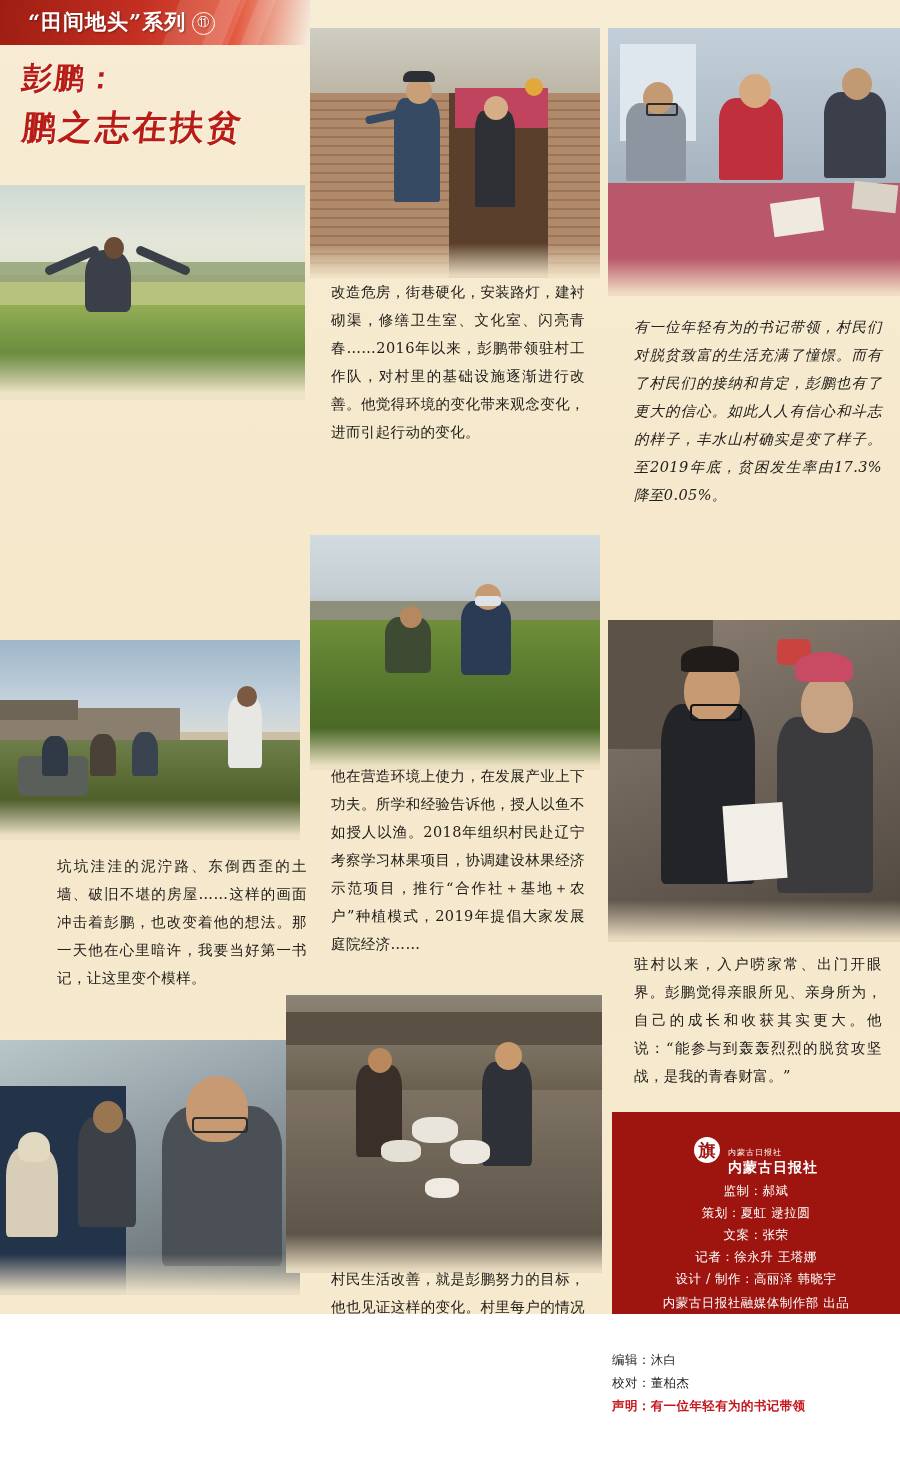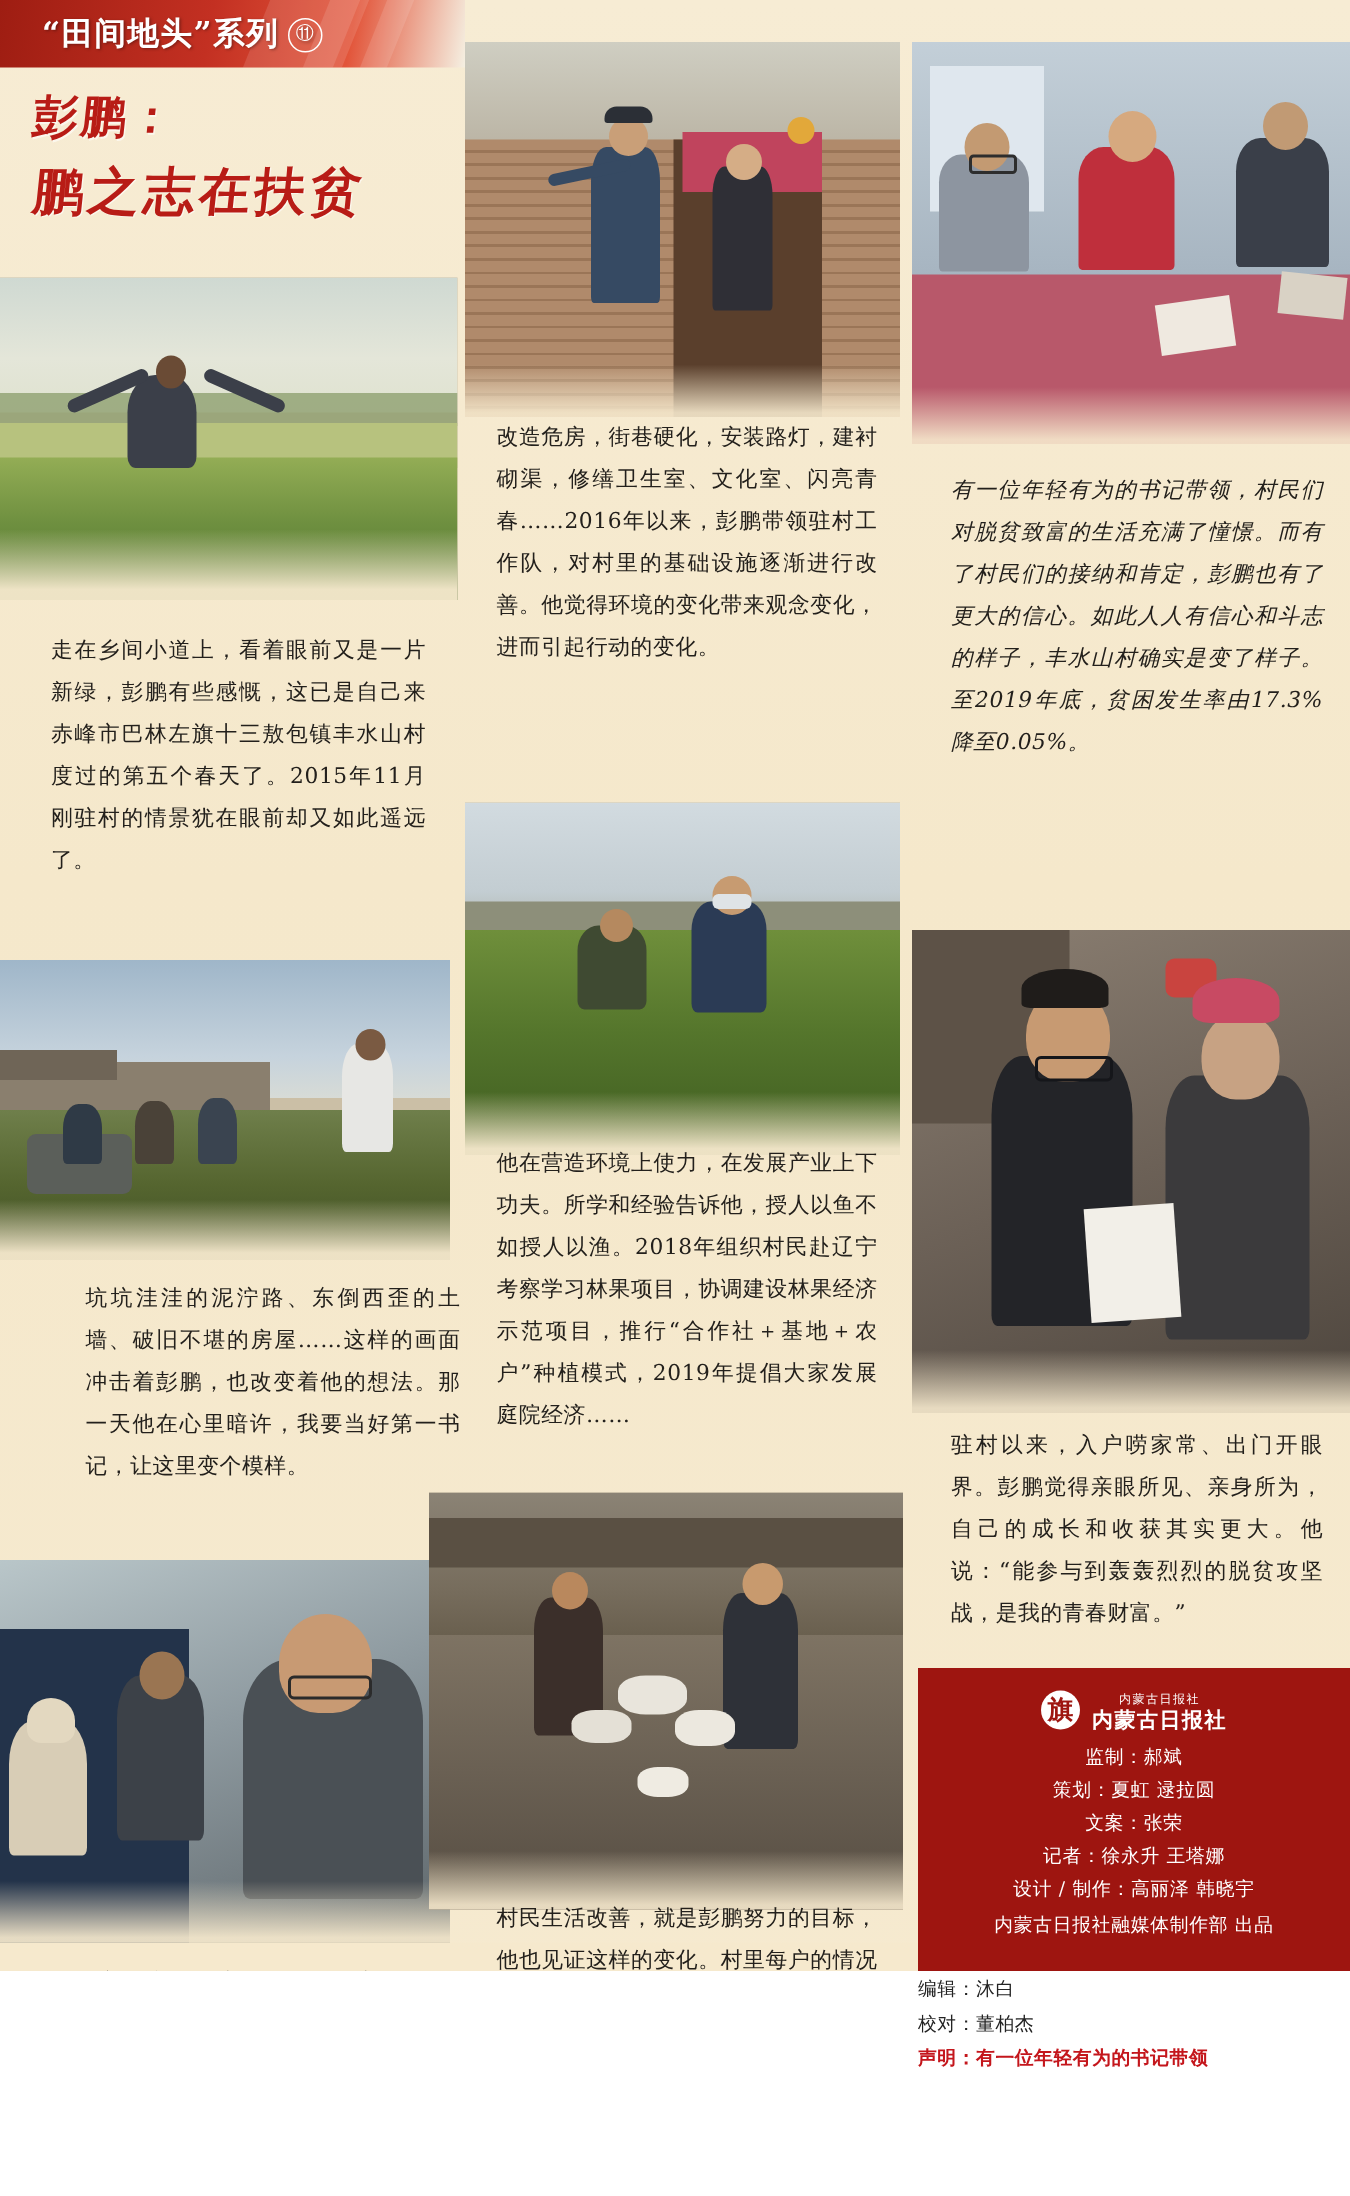--- a/index.html
+++ b/index.html
@@ -127,42 +127,43 @@
     width: 26px; height: 26px;
     border-radius: 50%;
     background: #ffffff;
     color: #9e1510;
     font-size: 17px;
     line-height: 26px;
     font-weight: bold;
     font-family: "DejaVu Serif", serif;
   }
   .credit-logo .names {
-    text-align: center;
+    text-align: left;
     line-height: 13px;
+    margin-top: 20px;
   }
   .credit-logo .names .sub { font-size: 8px; letter-spacing: 1px; display:block; }
   .credit-logo .names .big { font-size: 14px; font-weight: bold; letter-spacing: 1px; display:block; margin-top:2px;}
   .credit-line {
     font-size: 12.5px;
     line-height: 22px;
     letter-spacing: 0.5px;
     font-family: "DejaVu Serif", serif;
   }
   .credit-final {
     font-size: 12.5px;
     line-height: 22px;
     margin-top: 2px;
     letter-spacing: 0.5px;
     font-family: "DejaVu Serif", serif;
   }
   .footer-white {
     position: absolute;
     left: 612px;
-    top: 1314px;
+    top: 1348px;
     width: 288px;
     font-size: 12.5px;
     line-height: 23px;
     color: #232323;
     font-family: "DejaVu Serif", serif;
     letter-spacing: 0.4px;
   }
   .footer-white .red { color: #c4161c; font-weight: bold; }
   .footer-strip {
     position: absolute;
@@ -201,21 +202,20 @@
     <div class="ph-shape" style="left:0;right:0;top:36%;height:10%;background:#8fa070;opacity:.8;"></div>
     <div class="ph-shape" style="left:0;right:0;top:45%;height:14%;background:#b7c27e;"></div>
     <div class="land" style="height:44%; background:linear-gradient(180deg,#93ad55 0%,#6f9040 45%,#4d7330 100%);"></div>
     <div class="ph-shape" style="left:28%;top:30%;width:46px;height:62px;background:#3b3f49;border-radius:40% 40% 12% 12%;"></div>
     <div class="ph-shape" style="left:34%;top:24%;width:20px;height:22px;background:#6a4b35;border-radius:50%;"></div>
     <div class="ph-shape" style="left:14%;top:33%;width:58px;height:9px;background:#3b3f49;transform:rotate(-24deg);border-radius:6px;"></div>
     <div class="ph-shape" style="left:44%;top:33%;width:58px;height:9px;background:#3b3f49;transform:rotate(24deg);border-radius:6px;"></div>
     <div class="ph-shape" style="left:0;right:0;bottom:0;height:22%;background:linear-gradient(180deg,rgba(246,233,205,0) 0%,rgba(246,233,205,.95) 85%);"></div>
   </div>
 
-  <div class="txt" style="left:34px; top:420px; width:250px;">走在乡间小道上，看着眼前又是一片新绿，彭鹏有些感慨，这已是自己来赤峰市巴林左旗十三敖包镇丰水山村度过的第五个春天了。2015年11月刚驻村的情景犹在眼前却又如此遥远了。</div>
 
   <div class="photo" style="left:0; top:640px; width:300px; height:200px;">
     <div class="sky" style="height:46%; background:linear-gradient(180deg,#9fb6c9 0%,#c6d3dd 70%,#d7dbd6 100%);"></div>
     <div class="ph-shape" style="left:0;top:34%;width:60%;height:16%;background:#8a7f6e;"></div>
     <div class="ph-shape" style="left:0;top:30%;width:26%;height:10%;background:#6f6557;"></div>
     <div class="land" style="height:50%; background:linear-gradient(180deg,#6f7f4b 0%,#55652f 50%,#3e4e26 100%);"></div>
     <div class="ph-shape" style="left:6%;top:58%;width:70px;height:40px;background:#5b5f5a;border-radius:6px;"></div>
     <div class="ph-shape" style="left:14%;top:48%;width:26px;height:40px;background:#2f3a46;border-radius:40% 40% 10% 10%;"></div>
     <div class="ph-shape" style="left:30%;top:47%;width:26px;height:42px;background:#4a4238;border-radius:40% 40% 10% 10%;"></div>
     <div class="ph-shape" style="left:44%;top:46%;width:26px;height:44px;background:#3a4450;border-radius:40% 40% 10% 10%;"></div>

